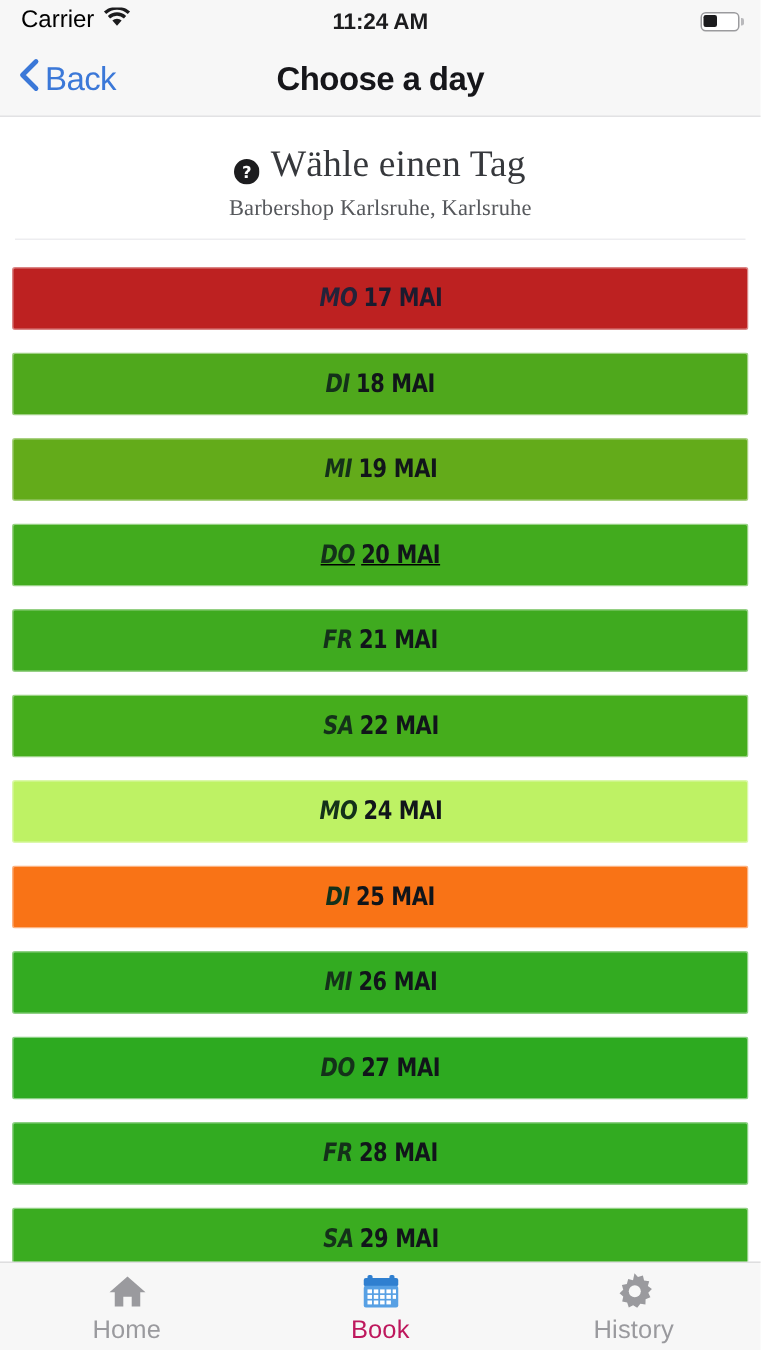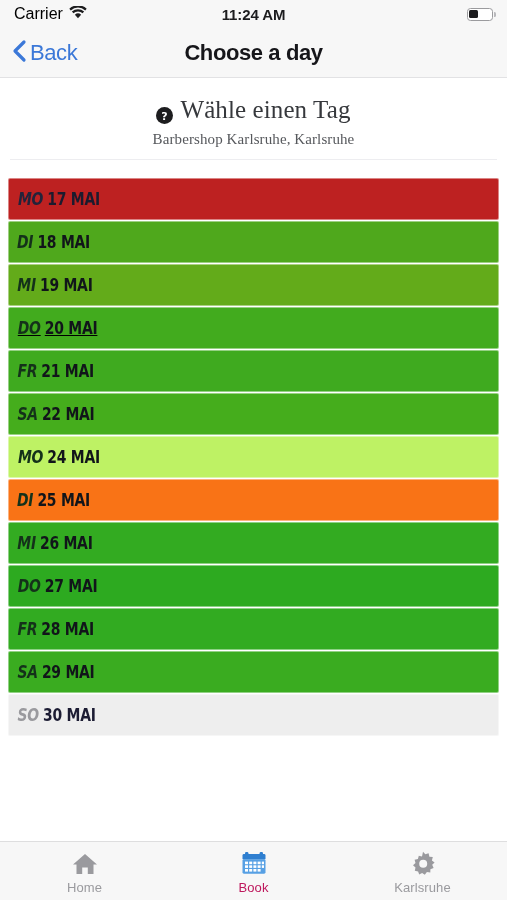--- a/index.html
+++ b/index.html
@@ -161,25 +161,25 @@
   
   .day-list {
     flex: 1 1 auto;
     overflow: hidden;
     padding: 6px 8px 0;
     box-sizing: border-box;
     background: #ffffff;
   }
   .day-row {
     height: 42px;
-    margin-bottom: 1px;
+    margin-bottom: 15px;
     border-radius: 2px;
     display: flex;
     align-items: center;
-    justify-content: flex-start;
+    justify-content: center;
     cursor: pointer;
     box-sizing: border-box;
     border: 1px solid rgba(255,255,255,0.45);
     position: relative;
   }
   .day-row .lbl {
     font-family: "DejaVu Sans", sans-serif;
     font-size: 17px;
     font-weight: 700;
     letter-spacing: -0.3px;
@@ -210,21 +210,21 @@
     cursor: pointer;
     padding-top: 3px;
   }
   .tab-icon {
     height: 26px;
     display: flex;
     align-items: center;
     justify-content: center;
   }
   .tab-label {
-    font-size: 13px;
+    font-size: 17px;
     color: #9a9a9e;
     letter-spacing: 0.1px;
   }
   .tab.active .tab-label { color: #be185d; }
 </style>
 </head>
 <body>
 
 <div id="phone">
 
@@ -354,17 +354,17 @@
     <div class="tab">
       <span class="tab-icon">
         <svg width="26" height="26" viewBox="0 0 26 26">
           <path d="M13 0.8 L15.3 3.3 L18.6 2.3 L19.4 5.7 L22.8 6.1 L21.9 9.4 L24.6 11.4 L22.2 13.8
                    L23.6 16.9 L20.4 18.2 L20.3 21.6 L16.9 21.1 L14.8 23.8 L12.1 22.1 L9.2 23.6
                    L8.1 20.4 L4.8 19.7 L5.5 16.4 L3 14.2 L5.5 11.9 L4.6 8.7 L7.9 8 L8.8 4.7
                    L12 5.5 Z" fill="#9a9a9e"></path>
           <circle cx="13.2" cy="12.8" r="4" fill="#f7f7f7"></circle>
         </svg>
       </span>
-      <span class="tab-label">Karlsruhe</span>
+      <span class="tab-label">History</span>
     </div>
   </div>
 
 </div>
 
 </body></html>

